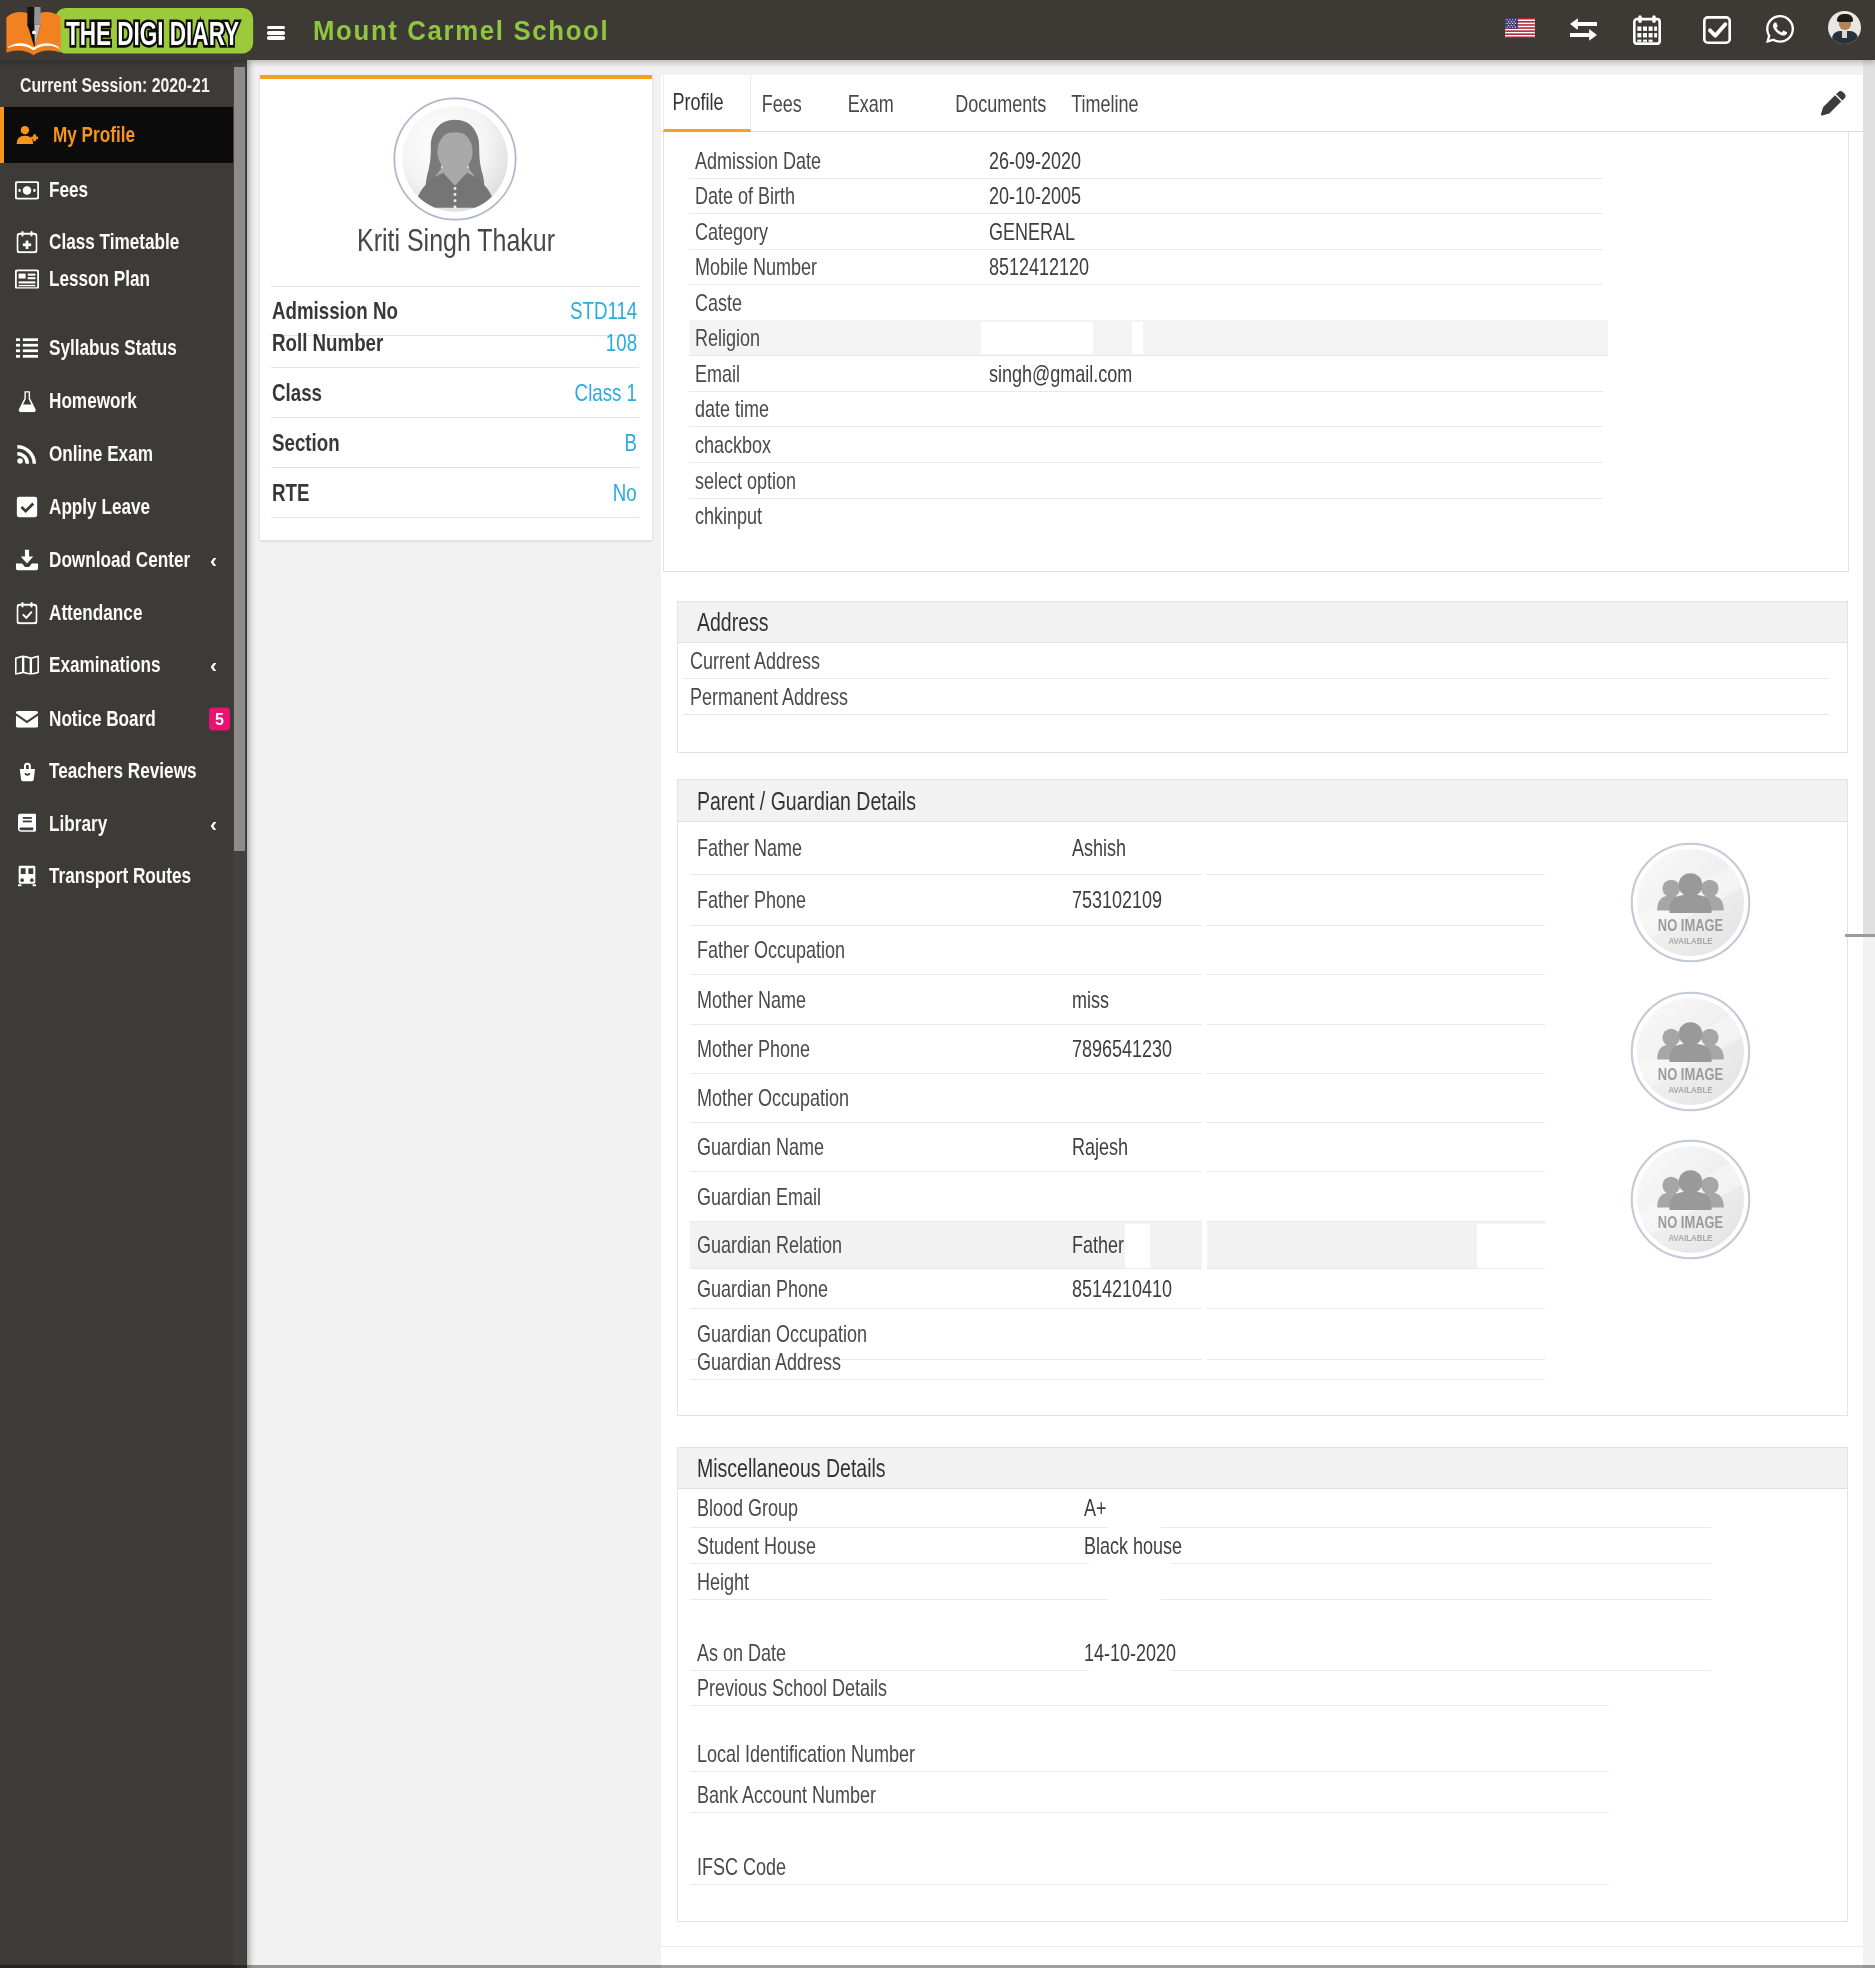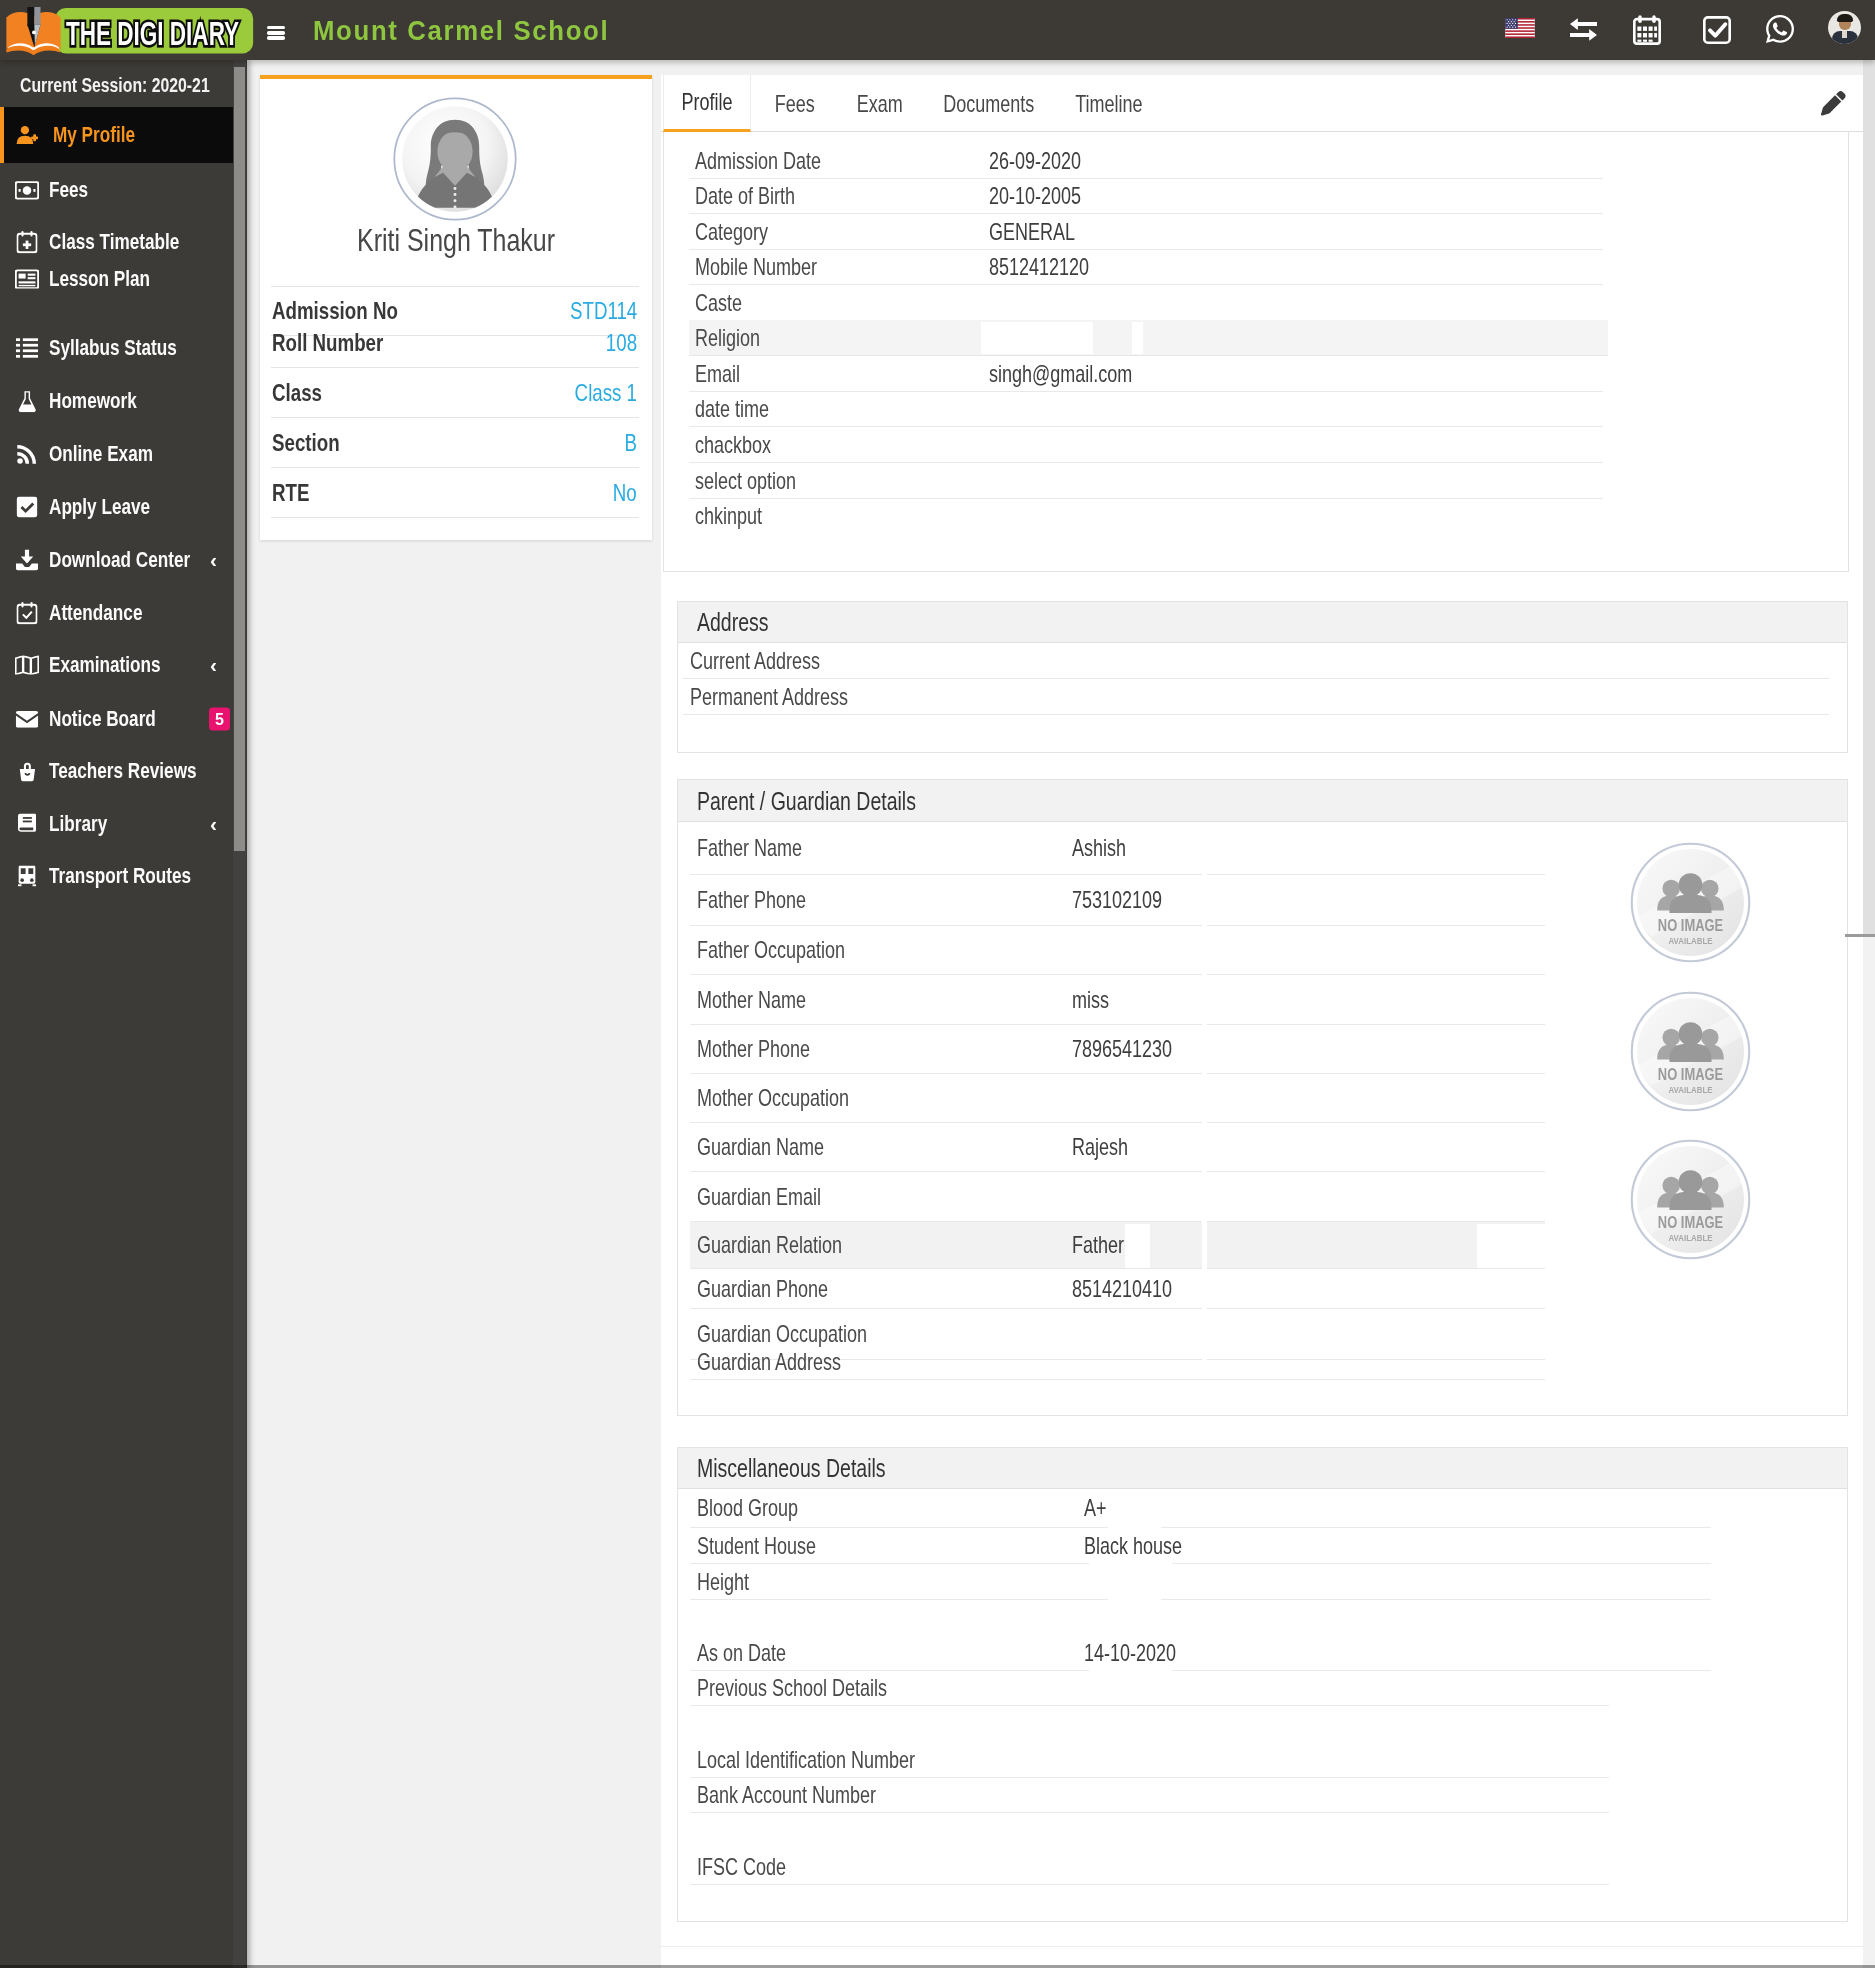--- a/index.html
+++ b/index.html
@@ -29,21 +29,21 @@
 #lcard{position:absolute;left:260px;top:75px;width:392px;height:465px;background:#fff;border-top:4.4px solid #f7a21e;box-shadow:0 0.9px 2.6px rgba(0,0,0,.12)}
 #stuname{position:absolute;left:0;top:143px;width:392px;text-align:center;font-size:32px;color:#474747;transform:scaleX(.78)}
 .lrow{position:absolute;left:11.4px;width:368px;height:50px;border-bottom:0.9px solid #e4e4e4}
 .lrow .k{position:absolute;left:0.9px;top:50%;transform:translateY(-50%) scaleX(.78);transform-origin:left center;font-size:24px;font-weight:bold;color:#383838;white-space:nowrap}
 .lrow .v{position:absolute;right:2.6px;top:50%;transform:translateY(-50%) scaleX(.78);transform-origin:right center;font-size:24px;color:#29abe2;white-space:nowrap}
 
 
 #rpanel{position:absolute;left:661px;top:75px;width:1202px;height:1894px;background:#fff}
 #panelline{position:absolute;left:0;top:1871px;width:1202px;height:0.9px;background:#ececec}
 #tabbar{position:absolute;left:0;top:0;width:1202px;height:57px;border-bottom:0.9px solid #ddd}
-.tab{position:absolute;top:0;height:57px;font-size:24px;color:#484848;display:flex;align-items:center;justify-content:center}
+.tab{position:absolute;top:0;height:57px;font-size:24px;color:#484848;display:flex;align-items:center;}
 .tab i{font-style:normal;transform:scaleX(.75);white-space:nowrap}
 .tab.active{border-bottom:3.5px solid #f7a21e;border-left:0.9px solid #ececec;border-right:0.9px solid #ececec;color:#333}
 #pane{position:absolute;left:1.8px;top:57px;width:1186px;height:440px;border-right:0.9px solid #e3e3e3;border-bottom:0.9px solid #e3e3e3}
 #leftedge{position:absolute;left:1.8px;top:57px;width:0.9px;height:440px;background:#e3e3e3}
 
 .brow .k,.brow .v,.crow .k,.crow .v,.prow .k,.prow .v,.mrow .k,.mrow .v{position:absolute;top:50%;font-size:24px;color:#494949;white-space:nowrap;transform:translateY(-50%) scaleX(.75);transform-origin:left center}
 .brow .v,.prow .v,.mrow .v{color:#3e3e3e}
 .card{position:absolute;left:16px;width:1171px;background:#fff;border:0.9px solid #e3e3e3}
 .chead{position:absolute;left:0;top:0;width:100%;background:#f2f2f2;border-bottom:0.9px solid #e0e0e0}
 .chead span{position:absolute;left:19.3px;top:50%;transform:translateY(-50%) scaleX(.75);transform-origin:left center;font-size:26px;color:#333;white-space:nowrap}
@@ -531,21 +531,21 @@
         <div class="abs" style="left:418px;bottom:-0.9px;width:53px;height:1.8px;background:#fff"></div>
       </div>
     <div class="mrow w1" style="top:187px">
         <span class="k">As on Date</span>
         <span class="v">14-10-2020</span>
         <div class="abs" style="left:399px;bottom:-0.9px;width:83px;height:1.8px;background:#fff"></div>
       </div>
     <div class="mrow" style="top:222px">
         <span class="k">Previous School Details</span>
       </div>
-    <div class="mrow" style="top:294px">
+    <div class="mrow" style="top:288px">
         <span class="k">Local Identification Number</span>
       </div>
     <div class="mrow" style="top:329px">
         <span class="k">Bank Account Number</span>
       </div>
     <div class="mrow" style="top:401px">
         <span class="k">IFSC Code</span>
       </div>
   </div>
 </div>

